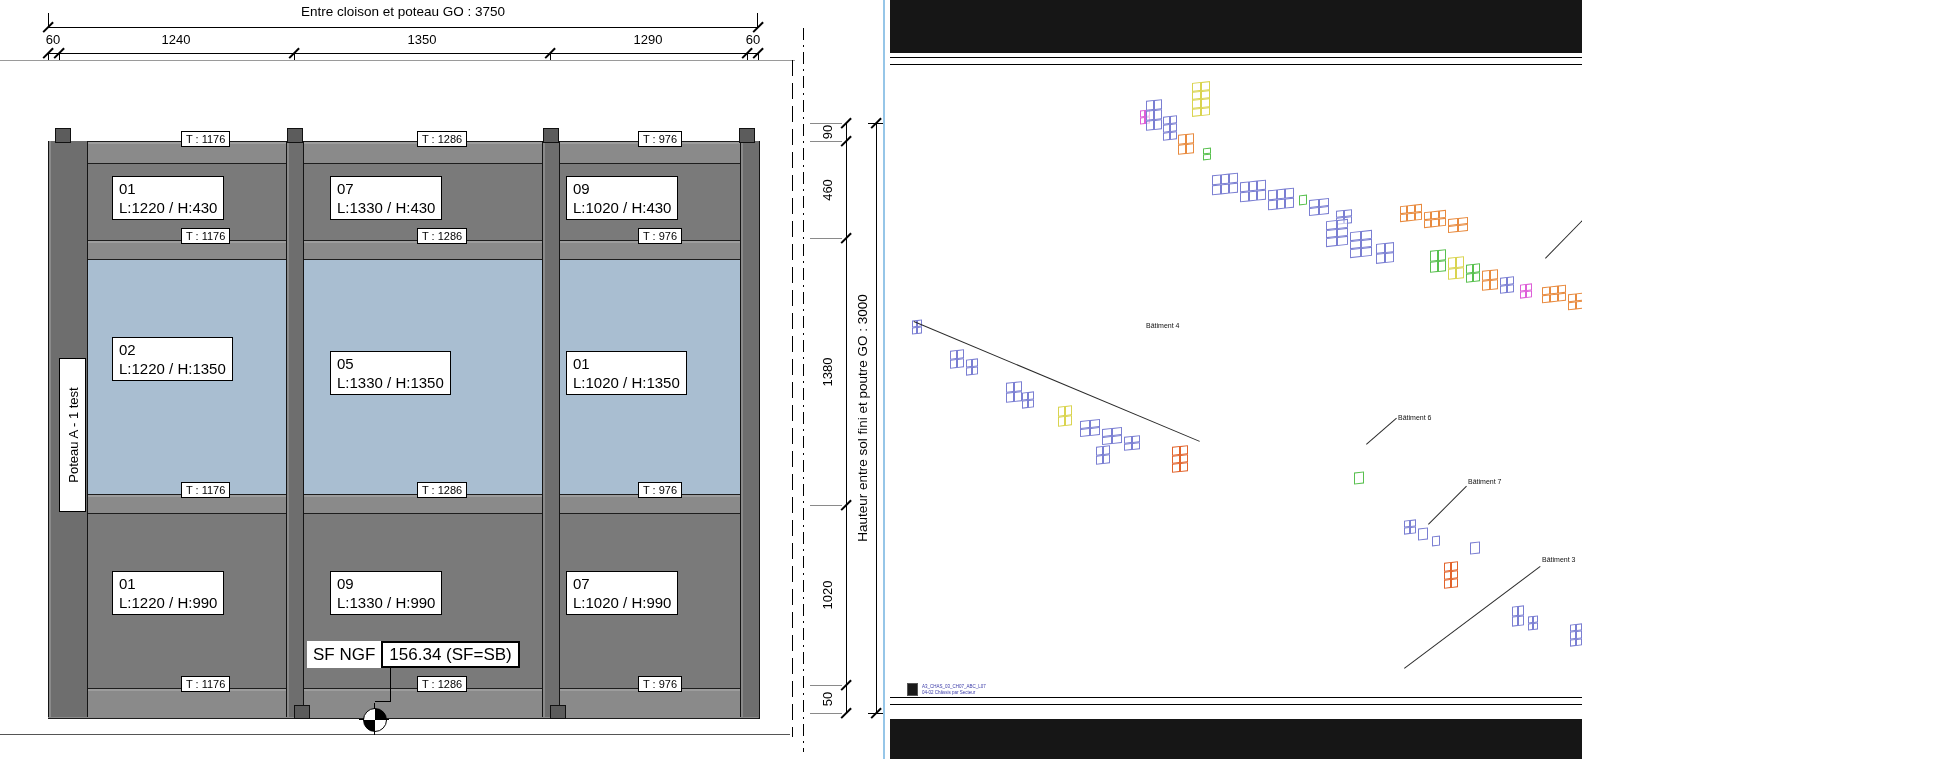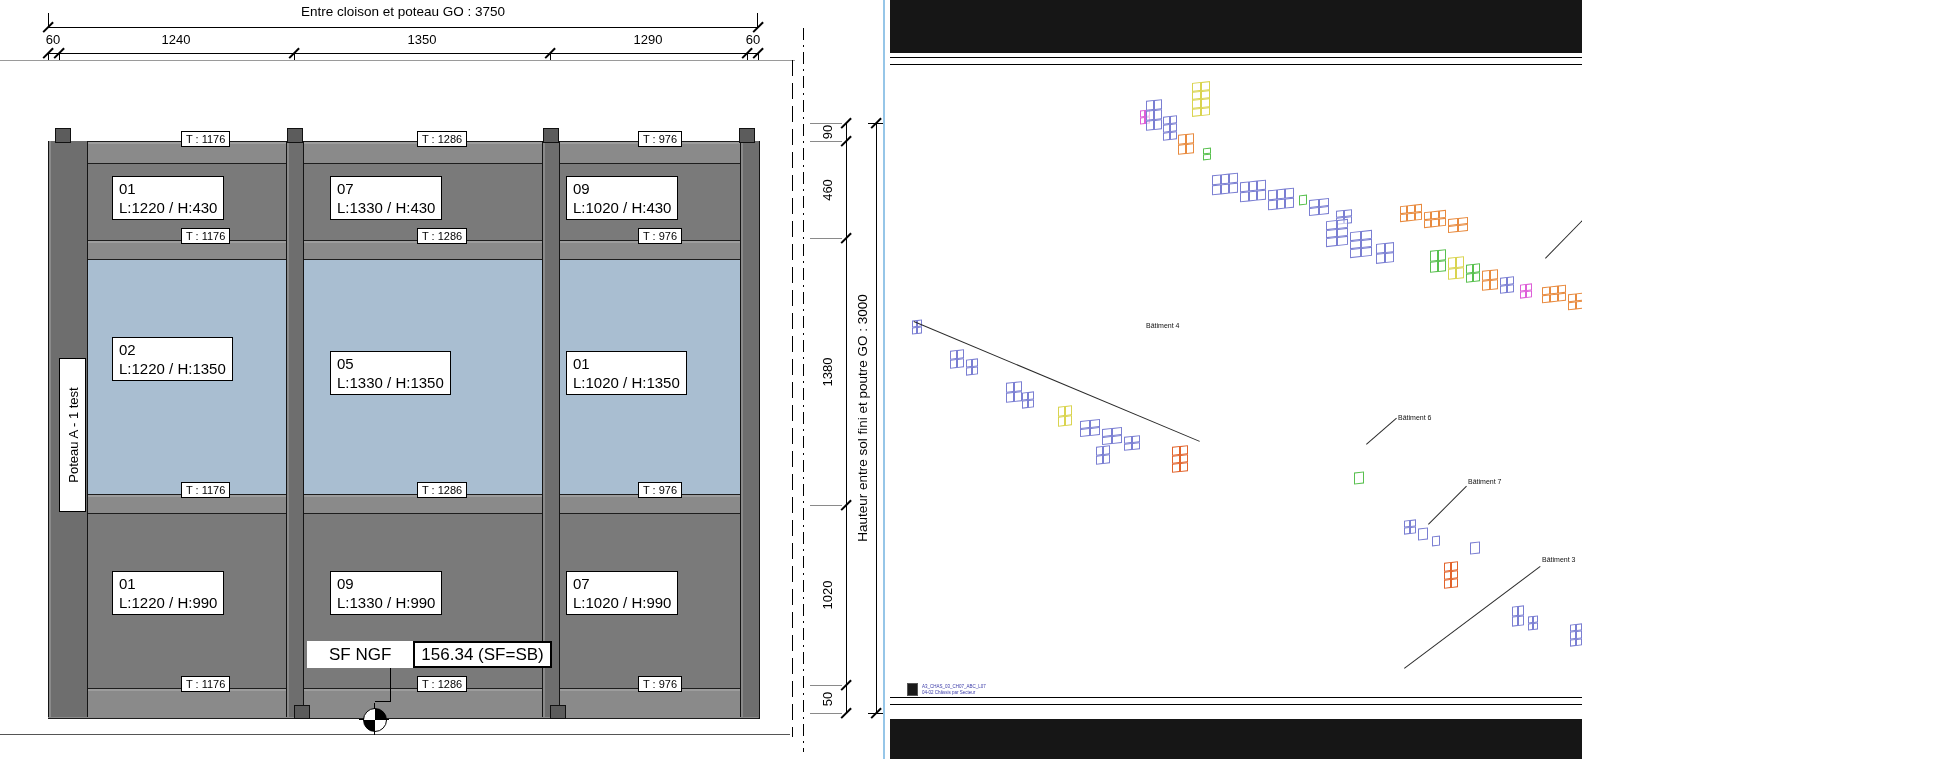--- a/index.html
+++ b/index.html
@@ -154,21 +154,21 @@
           <div>L:1020 / H:990</div>
         </div>
       </div>
 
     <div class="abs" style="left:59px;top:358px;width:25px;height:152px;background:#fff;border:1px solid #000;z-index:8;">
       <span class="abs" style="left:50%;top:50%;transform:translate(-50%,-50%) rotate(-90deg);
                    font-size:13px;white-space:nowrap;">Poteau A -  1 test</span>
     </div>
 
     <div class="abs" style="left:307px;top:641px;height:27px;display:flex;z-index:9;font-size:17px;">
-      <span style="background:#fff;padding:1px 22px;display:flex;align-items:center;">SF NGF</span>
+      <span style="background:#fff;padding:1px 6px;display:flex;align-items:center;">SF NGF</span>
       <span style="background:#fff;border:2px solid #000;padding:1px 6px;display:flex;align-items:center;">156.34 (SF=SB)</span>
     </div>
     <div class="vline" style="left:390px;top:668px;height:34px;z-index:8;"></div>
     <div class="hline" style="left:375px;top:701px;width:16px;z-index:8;"></div>
 
     <div class="vline" style="left:374px;top:703px;height:32px;z-index:9;"></div>
     <div class="hline" style="left:359px;top:719px;width:30px;z-index:9;"></div>
     <div class="abs" style="left:363px;top:708px;width:22px;height:22px;border-radius:50%;border:1px solid #000;z-index:10;
          background:conic-gradient(#000 0 90deg,#fff 90deg 180deg,#000 180deg 270deg,#fff 270deg 360deg);"></div>
 

